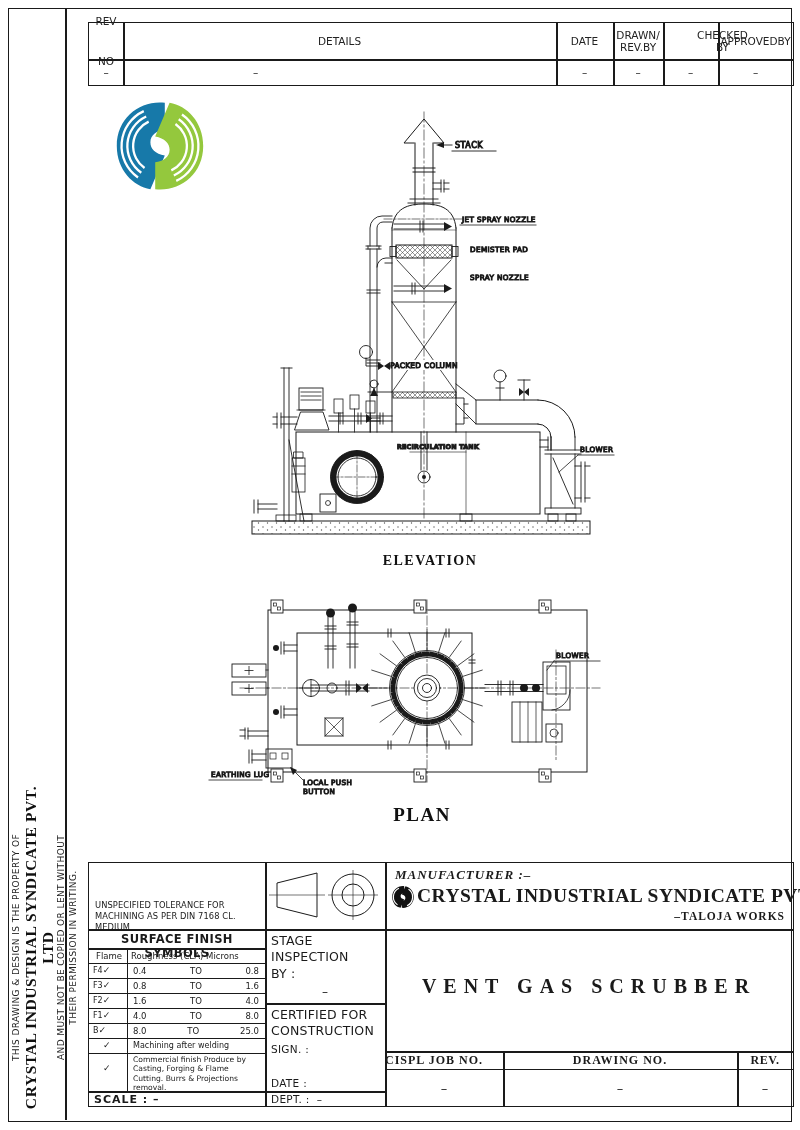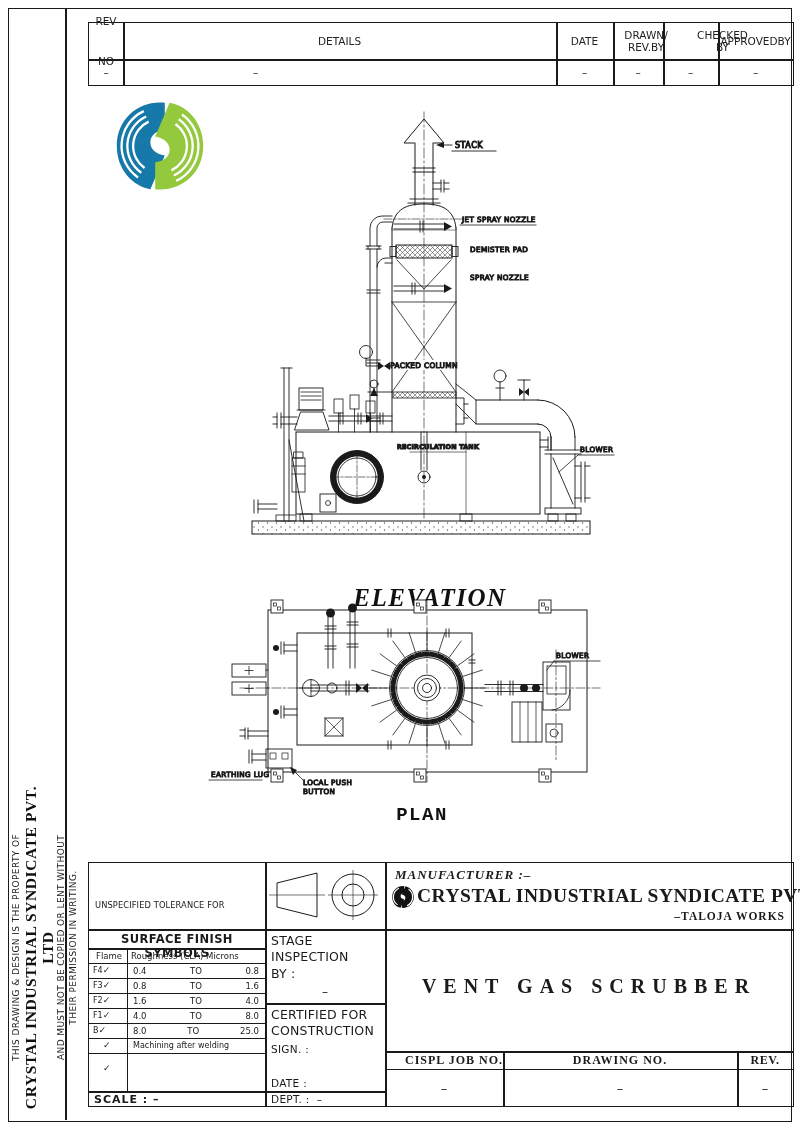--- a/index.html
+++ b/index.html
@@ -56,21 +56,21 @@
     <div class="vl" style="left:467px;top:0;height:62px;"></div>
     <div class="vl" style="left:524px;top:0;height:62px;"></div>
     <div class="vl" style="left:574px;top:0;height:62px;"></div>
     <div class="vl" style="left:629px;top:0;height:62px;"></div>
     <div class="rt-cell" style="left:0;top:0;width:34px;height:36px;flex-direction:column;gap:28px;">
       <span>REV</span>
         <span>NO</span>
     </div>
     <div class="rt-cell" style="left:34px;top:0;width:433px;height:36px;">DETAILS</div>
     <div class="rt-cell" style="left:467px;top:0;width:57px;height:36px;">DATE</div>
-    <div class="rt-cell" style="left:524px;top:0;width:50px;height:36px;flex-direction:column;padding-left:8px;">
+    <div class="rt-cell" style="left:524px;top:0;width:50px;height:36px;flex-direction:column;">
       <span>DRAWN/</span>
         <span>REV.BY</span>
     </div>
     <div class="rt-cell" style="left:606px;top:0;width:55px;height:36px;flex-direction:column;">
       <span>CHECKED</span>
         <span>BY</span>
     </div>
     <div class="rt-cell" style="left:629px;top:0;width:75px;height:36px;flex-direction:row;">
       <span>APPROVED</span>
         <span>BY</span>
@@ -215,21 +215,21 @@
     <path d="M578,455 H614 M578,455 L559,472" stroke-width="0.8"></path>
     <text x="580" y="452" font-size="7.2" letter-spacing="0.4">BLOWER</text>
 
     <rect x="300" y="514" width="12" height="7" stroke-width="0.8"></rect>
     <rect x="460" y="514" width="12" height="7" stroke-width="0.8"></rect>
     <rect x="276" y="515" width="20" height="6" stroke-width="0.8"></rect>
     <path d="M258,504 H277 M258,509 H277 M254,500 V513 M258,500 V513" stroke-width="0.9"></path>
     <rect x="252" y="521" width="338" height="13" fill="url(#stipple)"></rect>
   </svg>
   </div>
-  <div class="abs caption" style="left:240px;top:584px;width:380px;font-size:25px;letter-spacing:1.5px;font-style:italic;">ELEVATION</div>
+  <div class="abs caption" style="left:240px;top:553px;width:380px;font-size:14px;letter-spacing:1.5px;">ELEVATION</div>
 
   <div class="abs" style="left:200px;top:592px;width:420px;height:205px;">
   <svg width="420" height="205" viewBox="200 592 420 205" stroke="#1a1a1a" stroke-width="1" fill="none" stroke-linecap="square">
     <defs>
       <g id="foot">
         <rect x="0" y="0" width="12" height="13" stroke="#1a1a1a" fill="#fff" stroke-width="0.9"></rect>
         <rect x="2.5" y="3" width="3" height="3" stroke="#1a1a1a" stroke-width="0.7"></rect>
         <rect x="6.5" y="7" width="3" height="3" stroke="#1a1a1a" stroke-width="0.7"></rect>
       </g>
     </defs>
@@ -323,30 +323,31 @@
     <rect x="282" y="753" width="6" height="6" stroke-width="0.7"></rect>
     <path d="M266,754 H252 M266,760 H252 M252,750 V763 M249,750 V763" stroke-width="0.9"></path>
     <path d="M209,780 H262" stroke-width="0.8"></path>
     <text x="211" y="777" font-size="7.2" letter-spacing="0.4">EARTHING LUG</text>
     <path d="M303,780 L293,770" stroke-width="0.8"></path>
     <polygon points="290,767 297,770 293,775" fill="#1a1a1a" stroke="none"></polygon>
     <text x="303" y="785" font-size="7.2" letter-spacing="0.4">LOCAL PUSH</text>
     <text x="303" y="794" font-size="7.2" letter-spacing="0.4">BUTTON</text>
   </svg>
   </div>
-  <div class="abs caption" style="left:232px;top:804px;width:380px;font-size:19px;letter-spacing:1.5px;font-family:Liberation Mono, monospace;">PLAN</div>
+  <div class="abs caption" style="left:232px;top:804px;width:380px;font-size:19px;letter-spacing:1.5px;">PLAN</div>
 
   <div class="abs" id="title-block">
 
     <div class="vl" style="left:176px;top:0;height:243px;"></div>
     <div class="vl" style="left:296px;top:0;height:243px;"></div>
     <div class="hl" style="left:0;top:66px;width:704px;"></div>
 
     <div class="tb-txt tol" style="left:6px;top:5px;width:168px;margin-top:32px;">
       <div>UNSPECIFIED TOLERANCE FOR</div>
+      <div>MACHINING AS PER DIN 7168 CL. MEDIUM</div>
     </div>
 
     <div class="tb-txt sf-title" style="left:0;top:69px;width:176px;">SURFACE FINISH SYMBOLS</div>
     <div class="hl" style="left:0;top:85px;width:176px;"></div>
     <div class="vl" style="left:38px;top:85px;height:143px;width:1px;"></div>
     <div class="tb-txt sf-colh" style="left:2px;top:88px;width:36px;text-align:center;">Flame</div>
     <div class="tb-txt sf-colh" style="left:42px;top:88px;width:132px;">Roughness (CLA) Microns</div>
     <div class="hl" style="left:0;top:100px;width:176px;height:1px;"></div>
     <div class="hl" style="left:0;top:115px;width:176px;height:1px;"></div>
     <div class="hl" style="left:0;top:130px;width:176px;height:1px;"></div>
@@ -382,20 +383,21 @@
     <div class="tb-txt sf-sym" style="left:4px;top:162px;"><span>B</span><span class="check">✓</span></div>
     <div class="tb-txt sf-num" style="left:44px;top:163px;width:126px;display:flex;justify-content:space-between;padding-right:6px;">
       <span>8.0</span>
         <span>TO</span>
         <span>25.0</span>
       </div>
 
     <div class="tb-txt check" style="left:14px;top:177px;">✓</div>
     <div class="tb-txt" style="left:44px;top:178px;font-size:8px;">Machining after welding</div>
     <div class="tb-txt check" style="left:14px;top:200px;">✓</div>
+    <div class="tb-txt" style="left:44px;top:192px;width:128px;font-size:7.6px;line-height:1.22;">Commercial finish Produce by Casting, Forging &amp; Flame Cutting. Burrs &amp; Projections removal.</div>
     <div class="hl" style="left:0;top:228px;width:176px;"></div>
     <div class="tb-txt" style="left:5px;top:230px;font-size:11px;font-weight:bold;letter-spacing:1px;">SCALE : –</div>
 
     <div class="abs" style="left:178px;top:3px;width:116px;height:60px;">
       <svg width="116" height="60" viewBox="0 0 116 60" stroke="#1a1a1a" fill="none" stroke-width="1">
         <path d="M10,17 L50,7 L50,51 L10,41 Z"></path>
         <path d="M2,29 H58" stroke-width="0.6"></path>
         <circle cx="86" cy="29" r="21"></circle>
         <circle cx="86" cy="29" r="11"></circle>
         <path d="M61,29 H111 M86,4 V54" stroke-width="0.6"></path>
@@ -434,21 +436,21 @@
     </div>
     <div class="tb-txt serifb" style="left:328px;top:22px;width:374px;font-size:19.5px;letter-spacing:.5px;white-space:nowrap;">CRYSTAL INDUSTRIAL SYNDICATE PVT. LTD</div>
     <div class="tb-txt serifb" style="left:296px;top:47px;width:400px;text-align:right;font-size:11.5px;letter-spacing:1px;">–TALOJA WORKS</div>
 
     <div class="tb-txt serifb" style="left:296px;top:112px;width:408px;text-align:center;font-size:20px;letter-spacing:7px;font-weight:600;">VENT GAS SCRUBBER</div>
 
     <div class="hl" style="left:296px;top:188px;width:408px;"></div>
     <div class="hl" style="left:296px;top:206px;width:408px;height:1px;"></div>
     <div class="vl" style="left:414px;top:188px;height:55px;"></div>
     <div class="vl" style="left:648px;top:188px;height:55px;"></div>
-    <div class="tb-txt serifb" style="left:296px;top:190px;width:118px;text-align:right;font-size:12px;letter-spacing:1px;">CISPL JOB NO.</div>
+    <div class="tb-txt serifb" style="left:296px;top:190px;width:118px;text-align:left;font-size:12px;letter-spacing:1px;">CISPL JOB NO.</div>
     <div class="tb-txt serifb" style="left:414px;top:190px;width:234px;text-align:center;font-size:12px;letter-spacing:1px;">DRAWING NO.</div>
     <div class="tb-txt serifb" style="left:648px;top:190px;width:56px;text-align:center;font-size:12px;letter-spacing:.5px;">REV.</div>
     <div class="tb-txt" style="left:296px;top:218px;width:118px;text-align:center;font-size:13px;">–</div>
     <div class="tb-txt" style="left:414px;top:218px;width:234px;text-align:center;font-size:13px;">–</div>
     <div class="tb-txt" style="left:648px;top:218px;width:56px;text-align:center;font-size:13px;">–</div>
   </div>
 
 </div>
 
 </body></html>

